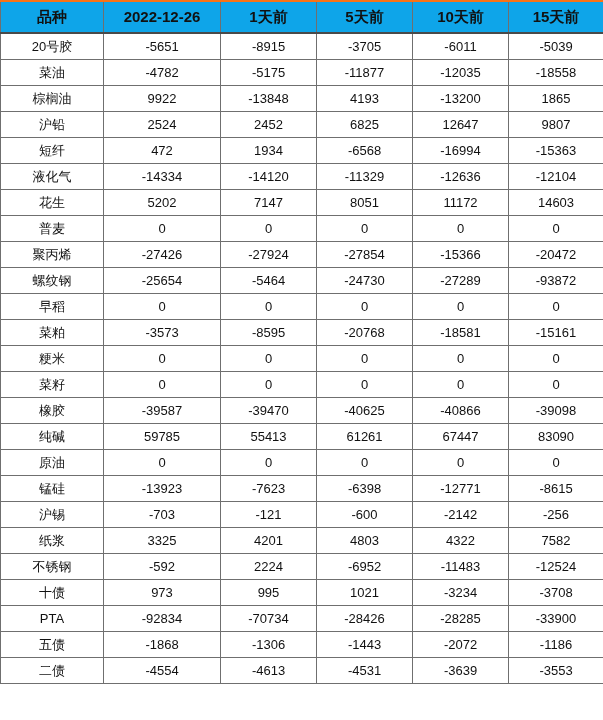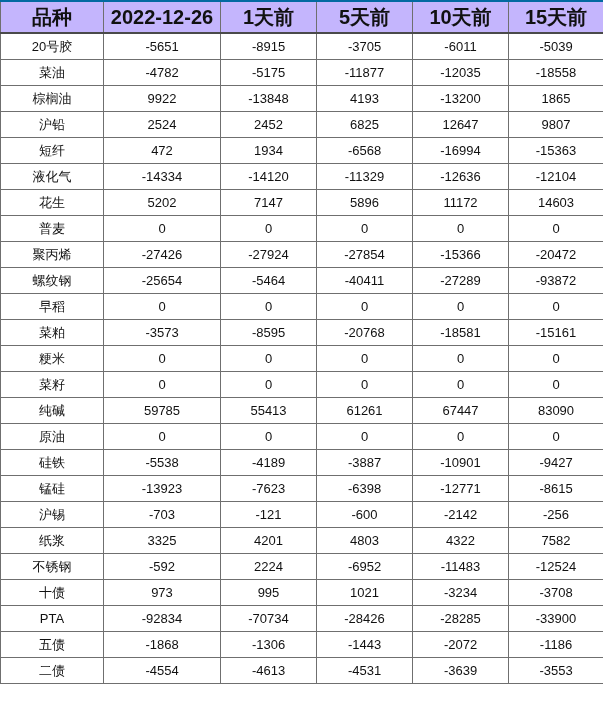--- a/index.html
+++ b/index.html
@@ -32,25 +32,25 @@
     height: 25px;
     line-height: 25px;
     font-size: 13px;
     color: #111111;
     background: #ffffff;
     white-space: nowrap;
     overflow: hidden;
   }
   table.data-table thead th {
     font-weight: bold;
-    font-size: 20px;
+    font-size: 15px;
     height: 30px;
     line-height: 30px;
-    background: #c4b5fd;
-    border-top: 2px solid #0369a1;
+    background: #0ea5e9;
+    border-top: 2px solid #f97316;
     border-bottom: 2px solid #4a4a4a;
   }
   table.data-table thead th.col-name {
     color: #111111;
   }
   td.name-cell {
     color: #e0453a;
     font-size: 13.5px;
     margin-left: 40px;
   }
@@ -130,21 +130,21 @@
           <td>-14334</td>
           <td>-14120</td>
           <td>-11329</td>
           <td>-12636</td>
           <td>-12104</td>
         </tr>
         <tr>
           <td class="name-cell">花生</td>
           <td>5202</td>
           <td>7147</td>
-          <td>5896</td>
+          <td>8051</td>
           <td>11172</td>
           <td>14603</td>
         </tr>
         <tr>
           <td class="name-cell">普麦</td>
           <td>0</td>
           <td>0</td>
           <td>0</td>
           <td>0</td>
           <td>0</td>
@@ -154,21 +154,21 @@
           <td>-27426</td>
           <td>-27924</td>
           <td>-27854</td>
           <td>-15366</td>
           <td>-20472</td>
         </tr>
         <tr>
           <td class="name-cell">螺纹钢</td>
           <td>-25654</td>
           <td>-5464</td>
-          <td>-40411</td>
+          <td>-24730</td>
           <td>-27289</td>
           <td>-93872</td>
         </tr>
         <tr>
           <td class="name-cell">早稻</td>
           <td>0</td>
           <td>0</td>
           <td>0</td>
           <td>0</td>
           <td>0</td>
@@ -191,44 +191,44 @@
         </tr>
         <tr>
           <td class="name-cell">菜籽</td>
           <td>0</td>
           <td>0</td>
           <td>0</td>
           <td>0</td>
           <td>0</td>
         </tr>
         <tr>
+          <td class="name-cell">橡胶</td>
+          <td>-39587</td>
+          <td>-39470</td>
+          <td>-40625</td>
+          <td>-40866</td>
+          <td>-39098</td>
+        </tr>
+        <tr>
           <td class="name-cell">纯碱</td>
           <td>59785</td>
           <td>55413</td>
           <td>61261</td>
           <td>67447</td>
           <td>83090</td>
         </tr>
         <tr>
           <td class="name-cell">原油</td>
           <td>0</td>
           <td>0</td>
           <td>0</td>
           <td>0</td>
           <td>0</td>
         </tr>
         <tr>
-          <td class="name-cell">硅铁</td>
-          <td>-5538</td>
-          <td>-4189</td>
-          <td>-3887</td>
-          <td>-10901</td>
-          <td>-9427</td>
-        </tr>
-        <tr>
           <td class="name-cell">锰硅</td>
           <td>-13923</td>
           <td>-7623</td>
           <td>-6398</td>
           <td>-12771</td>
           <td>-8615</td>
         </tr>
         <tr>
           <td class="name-cell">沪锡</td>
           <td>-703</td>

